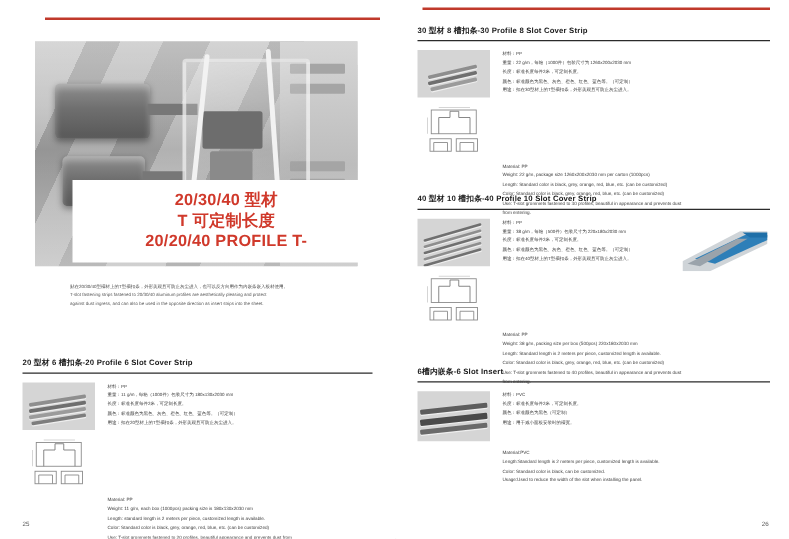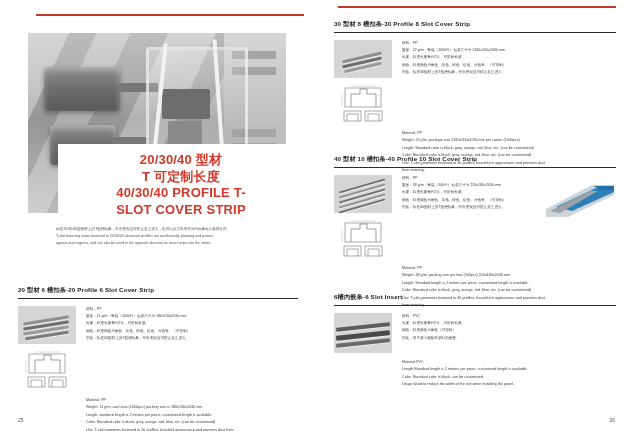--- a/index.html
+++ b/index.html
@@ -124,22 +124,21 @@
       <div class="frame"></div>
       <div class="blockA"></div>
       <div class="blockB"></div>
       <div class="tube t1"></div>
       <div class="tube t2"></div>
     </div>
 
     <div class="titleplate">
       <div class="tl">20/30/40 型材</div>
       <div class="tl">T 可定制长度</div>
-      <div class="tl">40/30/40 PROFILE T-</div>
-      <div class="tl">SLOT COVER STRIP</div>
+      <div class="tl">20/20/40 PROFILE T-</div>
     </div>
 
     <div class="desc">
       <div class="cn">贴在20/30/40型槽材上的T型槽扣条，外形美观且可防止灰尘进入，也可以反方向用作为内嵌条嵌入板材使用。</div>
       <div class="en">T-slot fastening strips fastened to 20/30/40 aluminum profiles are aesthetically pleasing and protect</div>
       <div class="en">against dust ingress, and can also be used in the opposite direction as insert strips into the sheet.</div>
     </div>
 
     <div class="section" style="top:286px;width:280px;">
       <div class="sec-title">20 型材 6 槽扣条-20 Profile 6 Slot Cover Strip</div>

